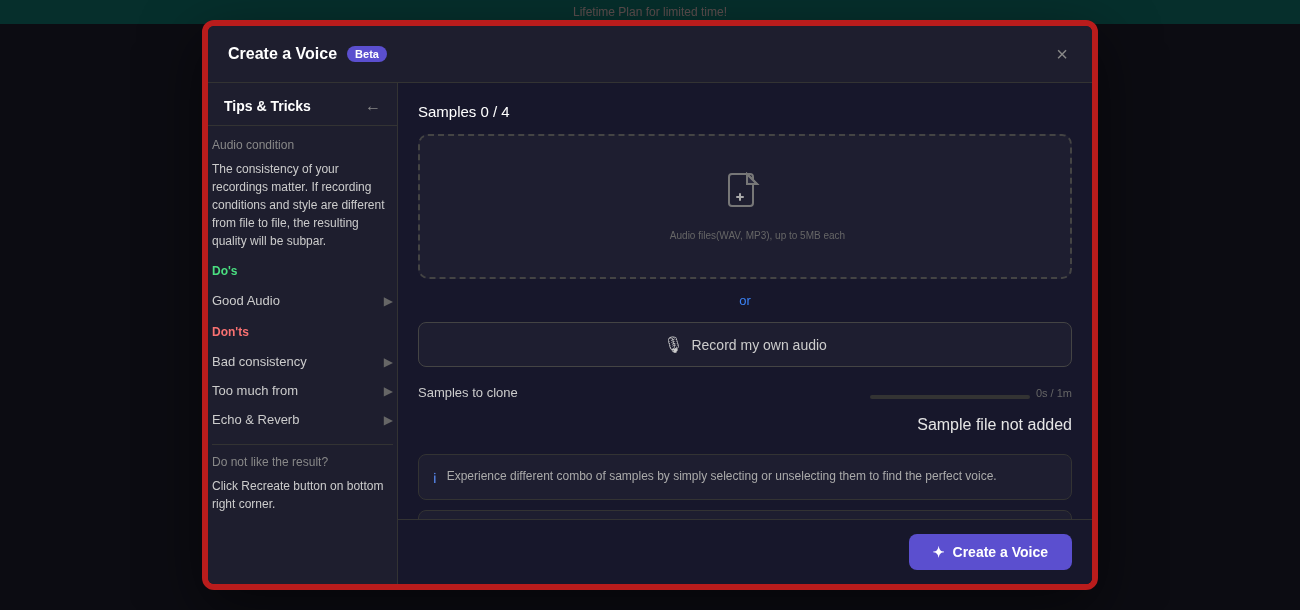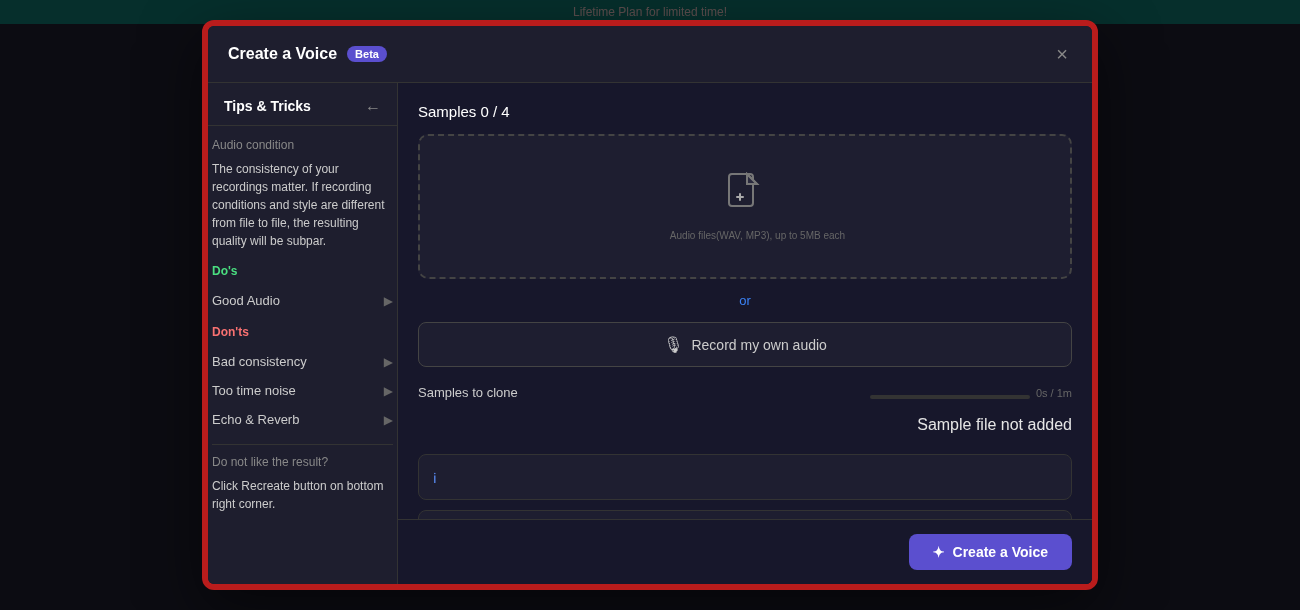--- a/index.html
+++ b/index.html
@@ -422,21 +422,21 @@
             <span>Good Audio</span>
             <span class="menu-item-arrow">▶</span>
           </div>
 
           <div class="donts-label">Don'ts</div>
           <div class="menu-item">
             <span>Bad consistency</span>
             <span class="menu-item-arrow">▶</span>
           </div>
           <div class="menu-item">
-            <span>Too time noise</span>
+            <span>Too much from</span>
             <span class="menu-item-arrow">▶</span>
           </div>
           <div class="menu-item">
             <span>Echo &amp; Reverb</span>
             <span class="menu-item-arrow">▶</span>
           </div>
 
           <div class="divider"></div>
 
           <div class="dont-like-label">Do not like the result?</div>
@@ -475,20 +475,21 @@
                 <div class="progress-bar-fill" style="width: 0%"></div>
               </div>
               <span class="progress-time">0s / 1m</span>
             </div>
           </div>
 
           <div class="sample-empty-text">Sample file not added</div>
 
           <div class="info-card">
             <span class="info-icon">ℹ</span>
+            <span class="info-text">Experience different combo of samples by simply selecting or unselecting them to find the perfect voice.</span>
           </div>
 
           <div class="info-card">
             
             
           </div>
 
         </div>
 
         <div class="modal-footer">

